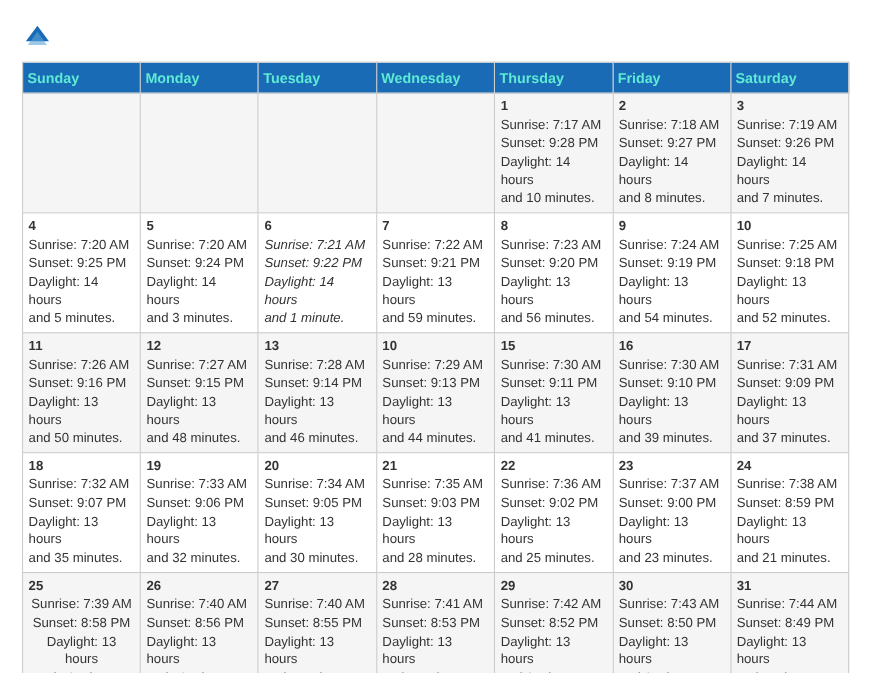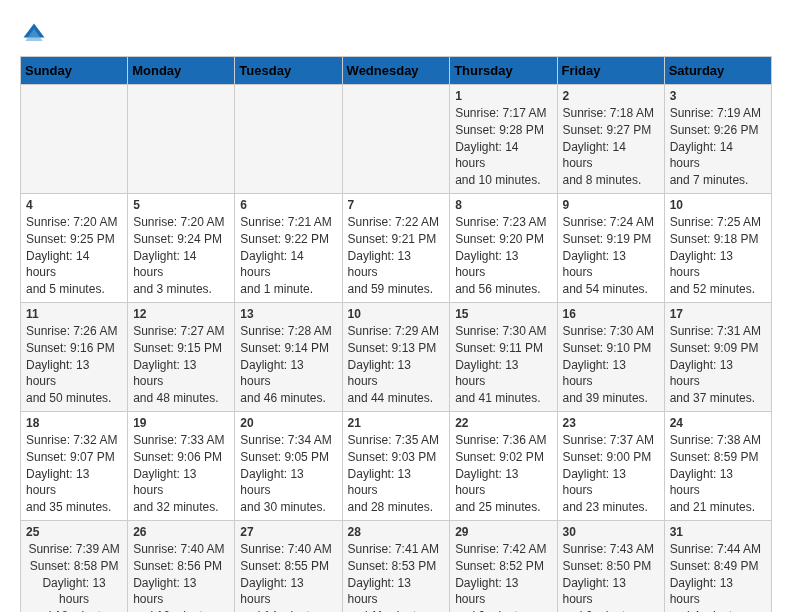--- a/index.html
+++ b/index.html
@@ -54,21 +54,21 @@
       color: #444;
       margin-top: 2px;
     }
     .calendar {
       width: 100%;
       border-collapse: collapse;
       margin-top: 8px;
     }
     .calendar th {
       background: #1a6bb5;
-      color: #000000;
+      color: #5eead4;
       font-size: 13px;
       font-weight: bold;
       padding: 6px 4px;
       text-align: left;
       border: 1px solid #ccc;
     }
     .calendar td {
       vertical-align: top;
       border: 1px solid #ccc;
       padding: 4px 5px;
@@ -168,21 +168,21 @@
         </td>
         <td>
           <span class="day-num">5</span>
           <div class="day-info" style="white-space: pre-line;">Sunrise: 7:20 AM
 Sunset: 9:24 PM
 Daylight: 14 hours
 and 3 minutes.</div>
         </td>
         <td>
           <span class="day-num">6</span>
-          <div class="day-info" style="white-space: pre-line;">Sunrise: 7:21 AM
+          <div class="day-info" style="white-space: pre-line; font-style: italic;">Sunrise: 7:21 AM
 Sunset: 9:22 PM
 Daylight: 14 hours
 and 1 minute.</div>
         </td>
         <td>
           <span class="day-num">7</span>
           <div class="day-info" style="white-space: pre-line;">Sunrise: 7:22 AM
 Sunset: 9:21 PM
 Daylight: 13 hours
 and 59 minutes.</div>

